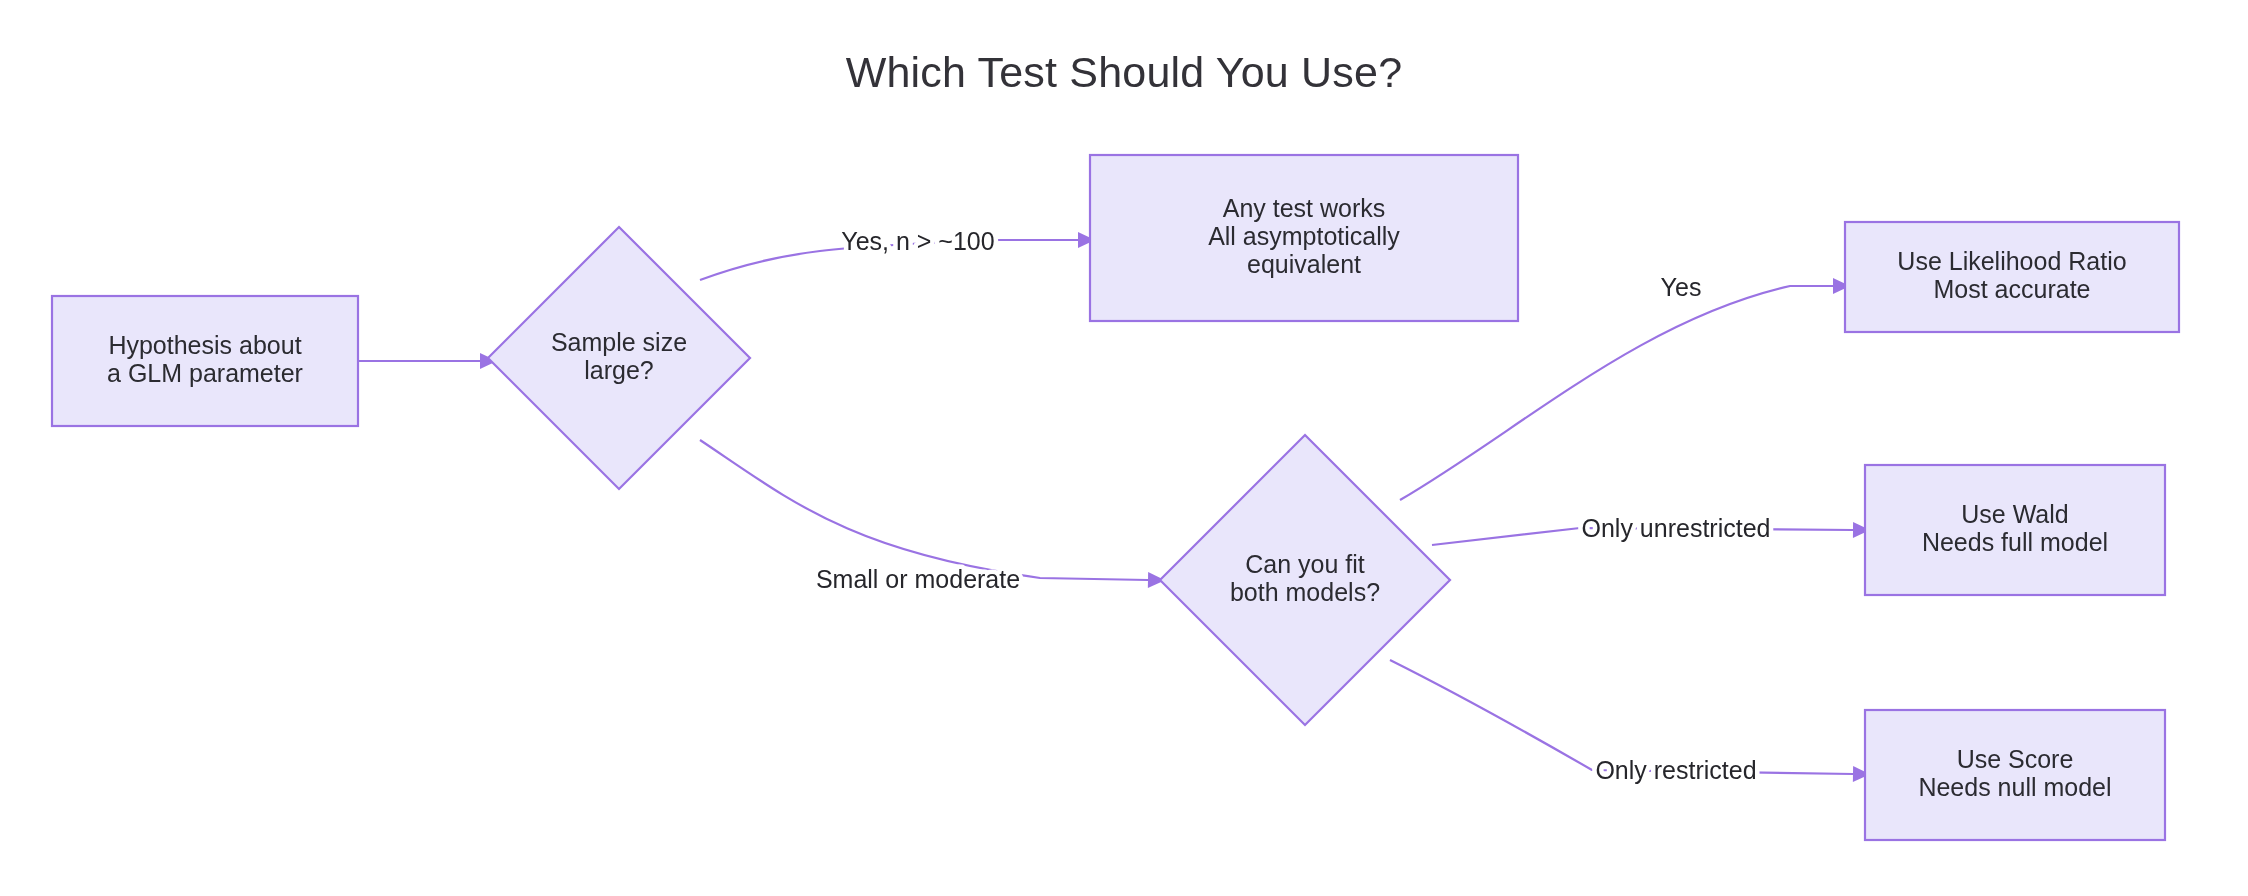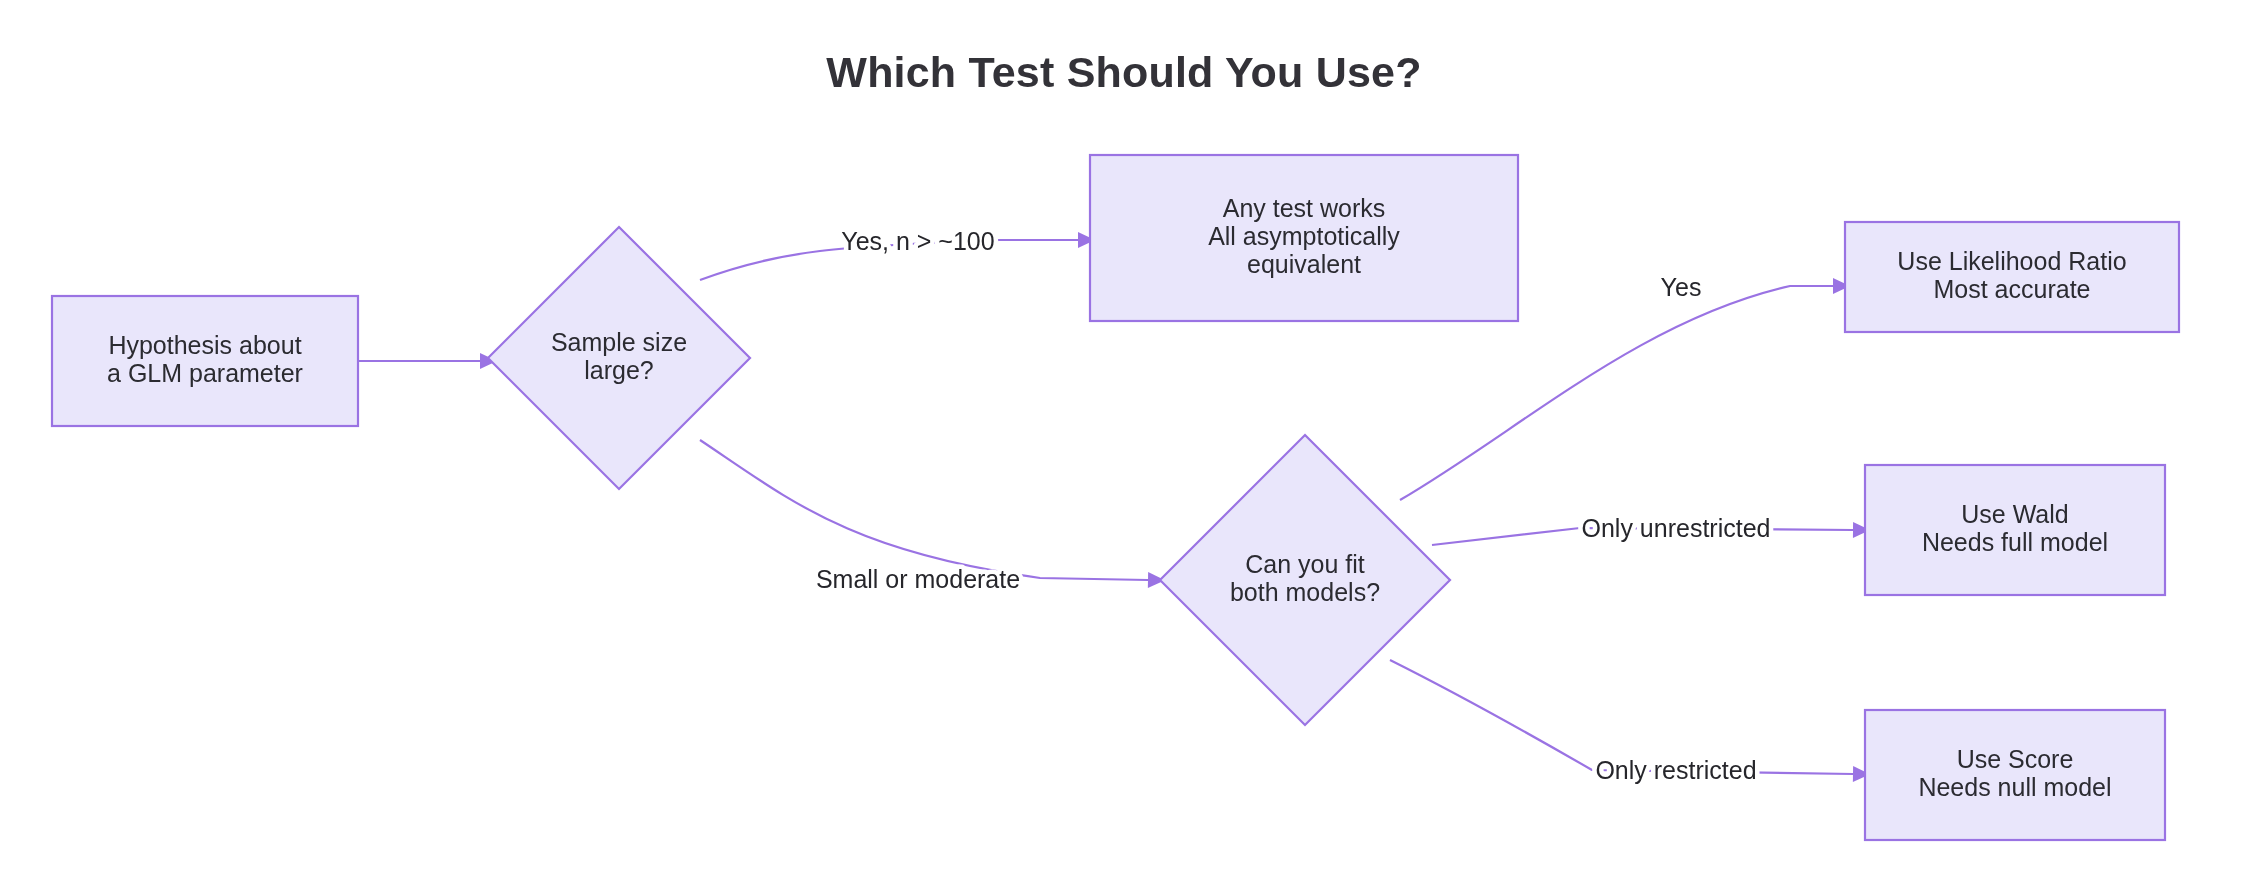--- a/index.html
+++ b/index.html
@@ -19,21 +19,21 @@
     height: 896px;
     background: #ffffff;
   }
   .diagram-title {
     position: absolute;
     left: 0;
     top: 48px;
     width: 2248px;
     text-align: center;
     font-size: 43px;
-    font-weight: bold;
+    font-weight: normal;
     color: #333238;
     letter-spacing: 0.2px;
   }
   svg.flow {
     position: absolute;
     left: 0;
     top: 0;
     width: 2248px;
     height: 896px;
     display: block;

